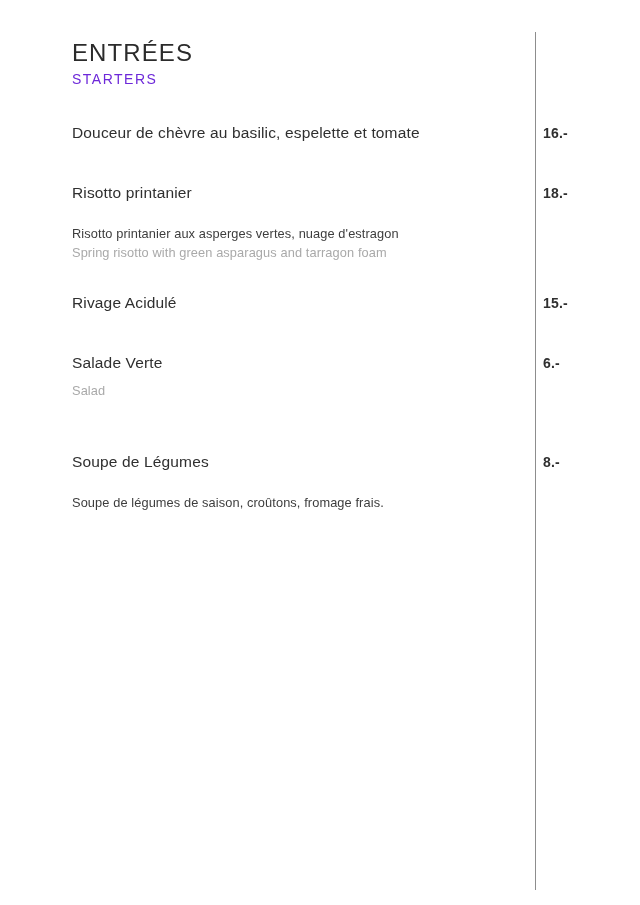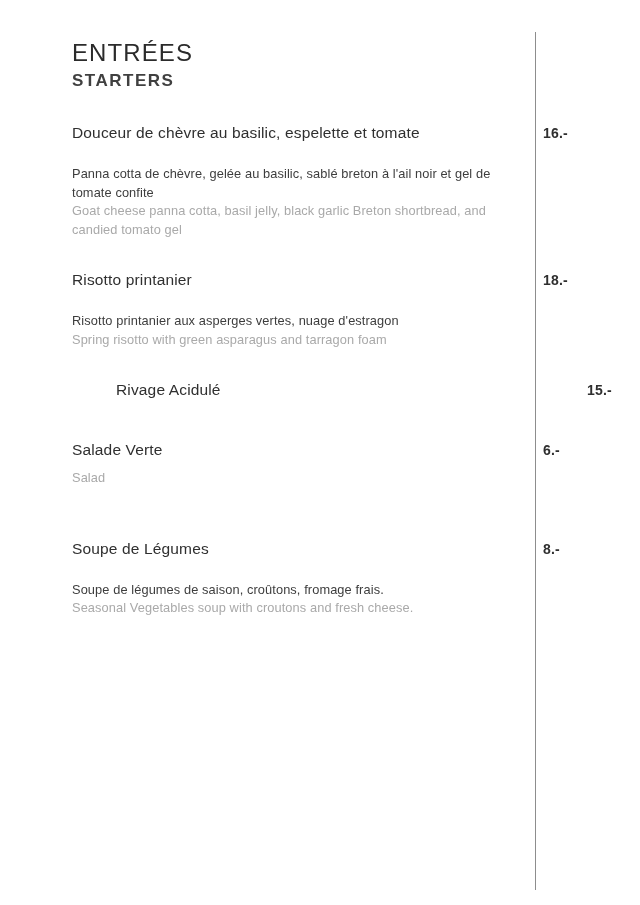--- a/index.html
+++ b/index.html
@@ -41,24 +41,24 @@
   }
   .section-title {
     font-size: 24px;
     font-weight: 400;
     letter-spacing: 1.1px;
     color: #2b2b2b;
     line-height: 1.1;
     margin: 0;
   }
   .section-subtitle {
-    font-size: 17px;
-    font-weight: 700;
+    font-size: 14px;
+    font-weight: 400;
     letter-spacing: 1.5px;
-    color: #404040;
+    color: #6d28d9;
     margin: 6px 0 0 0;
     line-height: 1.1;
   }
 
   
   .items {
     position: absolute;
     left: 0;
     top: 122px;
     width: 640px;
@@ -181,24 +181,20 @@
         <path d="M3.4 5.6 L6.0 2.4 L9.0 2.4 L10.6 5.6"></path>
         <path d="M3.4 5.6 L10.6 5.6"></path>
         <path d="M6.0 2.4 L6.0 5.6"></path>
         <path d="M6.3 8.4 L8.0 8.4"></path>
       </svg>
             </span>
           </div>
           <div class="item-title">Douceur de chèvre au basilic, espelette et tomate</div>
           <div class="item-price">16.-</div>
         </div>
-        <div class="item-desc">
-          <div class="desc-fr">Panna cotta de chèvre, gelée au basilic, sablé breton à l'ail noir et gel de tomate confite</div>
-          <div class="desc-en">Goat cheese panna cotta, basil jelly, black garlic Breton shortbread, and candied tomato gel</div>
-        </div>
       </div>
       <div class="menu-item spaced" style="margin-bottom: 30px;">
         <div class="item-head">
           <div class="allergen-icons">
             <span>
               <svg width="14" height="22" viewBox="0 0 14 22" fill="none" stroke="#6f6f6f" stroke-width="0.9" stroke-linejoin="round" stroke-linecap="round">
         <path d="M3.4 5.6 L3.4 19.4 L10.6 19.4 L10.6 5.6"></path>
         <path d="M3.4 5.6 L6.0 2.4 L9.0 2.4 L10.6 5.6"></path>
         <path d="M3.4 5.6 L10.6 5.6"></path>
         <path d="M6.0 2.4 L6.0 5.6"></path>
@@ -207,21 +203,21 @@
             </span>
           </div>
           <div class="item-title">Risotto printanier</div>
           <div class="item-price">18.-</div>
         </div>
         <div class="item-desc">
           <div class="desc-fr">Risotto printanier aux asperges vertes, nuage d'estragon</div>
           <div class="desc-en">Spring risotto with green asparagus and tarragon foam</div>
         </div>
       </div>
-      <div class="menu-item spaced" style="margin-bottom: 30px; padding-left: 44px;">
+      <div class="menu-item spaced" style="margin-bottom: 30px;">
         <div class="item-head">
           <div class="allergen-icons">
             <span>
               <svg width="19" height="22" viewBox="0 0 19 22" fill="none" stroke="#6f6f6f" stroke-width="0.85" stroke-linejoin="round" stroke-linecap="round" opacity="0.62">
         <path d="M4.2 2.6 C9.8 4.4 13.6 9.2 13.4 15.0 C13.3 17.8 12.2 19.8 10.6 20.4
                  C9.0 21.0 7.2 20.2 6.0 18.6"></path>
         <path d="M4.2 2.6 C3.2 5.0 3.0 7.4 3.6 9.4"></path>
         <path d="M3.6 9.4 C4.4 12.4 6.2 15.0 8.6 16.8"></path>
         <path d="M5.2 4.4 C7.2 5.6 8.8 7.2 9.8 9.0"></path>
         <path d="M4.0 7.0 C6.0 8.0 7.8 9.6 9.0 11.4"></path>
@@ -274,18 +270,17 @@
         <path d="M6.0 2.4 L6.0 5.6"></path>
         <path d="M6.3 8.4 L8.0 8.4"></path>
       </svg>
             </span>
           </div>
           <div class="item-title">Soupe de Légumes</div>
           <div class="item-price">8.-</div>
         </div>
         <div class="item-desc">
           <div class="desc-fr">Soupe de légumes de saison, croûtons, fromage frais.</div>
-          <div class="desc-en">Seasonal Vegetables soup with croutons and fresh cheese.</div>
         </div>
       </div>
     </div>
 
 </div>
 
 </body></html>

